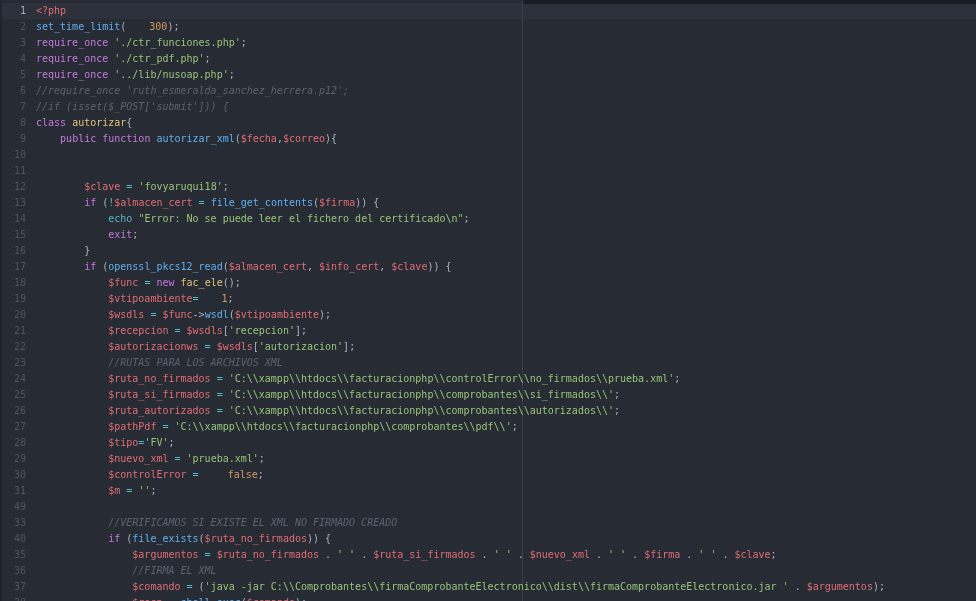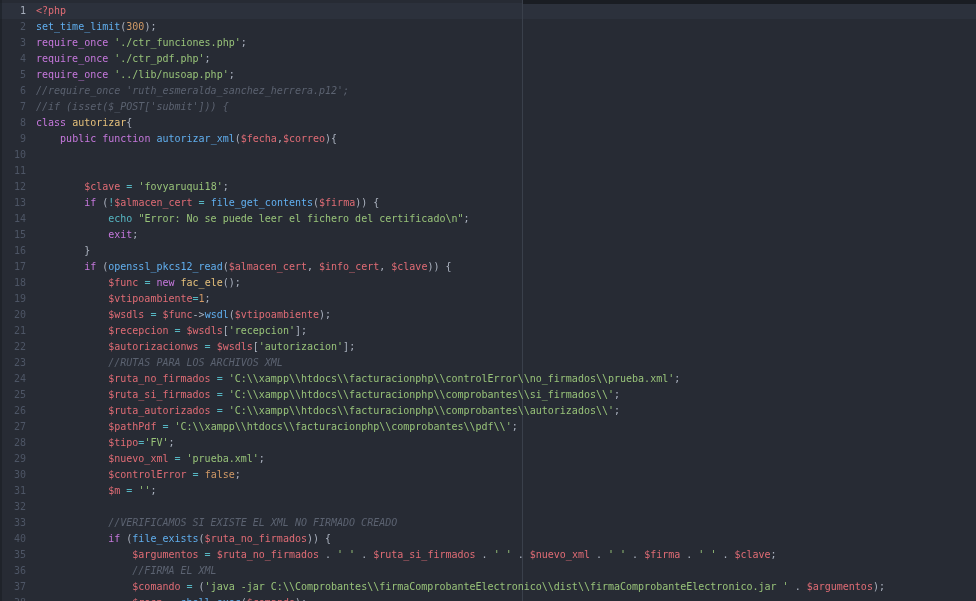--- a/index.html
+++ b/index.html
@@ -34,21 +34,21 @@
   .gutter {
     flex: none; width: 26px; text-align: right;
     color: var(--gutter, #4d5565);
   }
   .row.active .gutter { color: var(--gutterActive, #a6adbb); }
   .code { flex: none; padding-left: 10px; color: var(--def, #abb2bf); }
   .tk-red    { color: var(--red, #e06c75); }
   .tk-purple { color: var(--purple, #c678dd); }
   .tk-blue   { color: var(--blue, #61afef); }
   .tk-green  { color: var(--green, #98c379); }
-  .tk-orange { color: var(--orange, #d19a66); }
+  .tk-orange { color: var(--orange, #d19a66); margin-left: 23px; }
   .tk-yellow { color: var(--yellow, #e5c07b); }
   .tk-cyan   { color: var(--cyan, #56b6c2); }
   .tk-def    { color: var(--def, #abb2bf); }
   .tk-com    { color: var(--com, #5b6270); font-style: italic; }
 </style>
 </head>
 <body>
 
 <div class="editor" style="--bg: #272b34; --bgHighlight: #2c313c; --gutter: #4d5565; --gutterActive: #a6adbb; --ruler: #3a404b; --topstrip: #1a1d23; --red: #e06c75; --purple: #c678dd; --blue: #61afef; --green: #98c379; --orange: #d19a66; --yellow: #e5c07b; --cyan: #56b6c2; --def: #abb2bf; --com: #5b6270;">
   <div class="active-line-bg"></div>
@@ -80,21 +80,21 @@
       <div class="row"><span class="gutter">22</span><span class="code"><span class="tk-def">            </span><span class="tk-red">$autorizacionws</span><span class="tk-def"> </span><span class="tk-cyan">=</span><span class="tk-def"> </span><span class="tk-red">$wsdls</span><span class="tk-def">[</span><span class="tk-green">'autorizacion'</span><span class="tk-def">];</span></span></div>
       <div class="row"><span class="gutter">23</span><span class="code"><span class="tk-def">            </span><span class="tk-com">//RUTAS PARA LOS ARCHIVOS XML</span></span></div>
       <div class="row"><span class="gutter">24</span><span class="code"><span class="tk-def">            </span><span class="tk-red">$ruta_no_firmados</span><span class="tk-def"> </span><span class="tk-cyan">=</span><span class="tk-def"> </span><span class="tk-green">'C:\\xampp\\htdocs\\facturacionphp\\controlError\\no_firmados\\prueba.xml'</span><span class="tk-def">;</span></span></div>
       <div class="row"><span class="gutter">25</span><span class="code"><span class="tk-def">            </span><span class="tk-red">$ruta_si_firmados</span><span class="tk-def"> </span><span class="tk-cyan">=</span><span class="tk-def"> </span><span class="tk-green">'C:\\xampp\\htdocs\\facturacionphp\\comprobantes\\si_firmados\\'</span><span class="tk-def">;</span></span></div>
       <div class="row"><span class="gutter">26</span><span class="code"><span class="tk-def">            </span><span class="tk-red">$ruta_autorizados</span><span class="tk-def"> </span><span class="tk-cyan">=</span><span class="tk-def"> </span><span class="tk-green">'C:\\xampp\\htdocs\\facturacionphp\\comprobantes\\autorizados\\'</span><span class="tk-def">;</span></span></div>
       <div class="row"><span class="gutter">27</span><span class="code"><span class="tk-def">            </span><span class="tk-red">$pathPdf</span><span class="tk-def"> </span><span class="tk-cyan">=</span><span class="tk-def"> </span><span class="tk-green">'C:\\xampp\\htdocs\\facturacionphp\\comprobantes\\pdf\\'</span><span class="tk-def">;</span></span></div>
       <div class="row"><span class="gutter">28</span><span class="code"><span class="tk-def">            </span><span class="tk-red">$tipo</span><span class="tk-cyan">=</span><span class="tk-green">'FV'</span><span class="tk-def">;</span></span></div>
       <div class="row"><span class="gutter">29</span><span class="code"><span class="tk-def">            </span><span class="tk-red">$nuevo_xml</span><span class="tk-def"> </span><span class="tk-cyan">=</span><span class="tk-def"> </span><span class="tk-green">'prueba.xml'</span><span class="tk-def">;</span></span></div>
       <div class="row"><span class="gutter">30</span><span class="code"><span class="tk-def">            </span><span class="tk-red">$controlError</span><span class="tk-def"> </span><span class="tk-cyan">=</span><span class="tk-def"> </span><span class="tk-orange">false</span><span class="tk-def">;</span></span></div>
       <div class="row"><span class="gutter">31</span><span class="code"><span class="tk-def">            </span><span class="tk-red">$m</span><span class="tk-def"> </span><span class="tk-cyan">=</span><span class="tk-def"> </span><span class="tk-green">''</span><span class="tk-def">;</span></span></div>
-      <div class="row"><span class="gutter">32</span></div>
+      <div class="row"><span class="gutter">49</span></div>
       <div class="row"><span class="gutter">33</span><span class="code"><span class="tk-def">            </span><span class="tk-com">//VERIFICAMOS SI EXISTE EL XML NO FIRMADO CREADO</span></span></div>
       <div class="row"><span class="gutter">40</span><span class="code"><span class="tk-def">            </span><span class="tk-purple">if</span><span class="tk-def"> (</span><span class="tk-blue">file_exists</span><span class="tk-def">(</span><span class="tk-red">$ruta_no_firmados</span><span class="tk-def">)) {</span></span></div>
       <div class="row"><span class="gutter">35</span><span class="code"><span class="tk-def">                </span><span class="tk-red">$argumentos</span><span class="tk-def"> </span><span class="tk-cyan">=</span><span class="tk-def"> </span><span class="tk-red">$ruta_no_firmados</span><span class="tk-def"> . </span><span class="tk-green">' '</span><span class="tk-def"> . </span><span class="tk-red">$ruta_si_firmados</span><span class="tk-def"> . </span><span class="tk-green">' '</span><span class="tk-def"> . </span><span class="tk-red">$nuevo_xml</span><span class="tk-def"> . </span><span class="tk-green">' '</span><span class="tk-def"> . </span><span class="tk-red">$firma</span><span class="tk-def"> . </span><span class="tk-green">' '</span><span class="tk-def"> . </span><span class="tk-red">$clave</span><span class="tk-def">;</span></span></div>
       <div class="row"><span class="gutter">36</span><span class="code"><span class="tk-def">                </span><span class="tk-com">//FIRMA EL XML</span></span></div>
       <div class="row"><span class="gutter">37</span><span class="code"><span class="tk-def">                </span><span class="tk-red">$comando</span><span class="tk-def"> </span><span class="tk-cyan">=</span><span class="tk-def"> (</span><span class="tk-green">'java -jar C:\\Comprobantes\\firmaComprobanteElectronico\\dist\\firmaComprobanteElectronico.jar '</span><span class="tk-def"> . </span><span class="tk-red">$argumentos</span><span class="tk-def">);</span></span></div>
       <div class="row"><span class="gutter">38</span><span class="code"><span class="tk-def">                </span><span class="tk-red">$resp</span><span class="tk-def"> </span><span class="tk-cyan">=</span><span class="tk-def"> </span><span class="tk-blue">shell_exec</span><span class="tk-def">(</span><span class="tk-red">$comando</span><span class="tk-def">);</span></span></div>
     </div>
 </div>
 
 </body></html>

